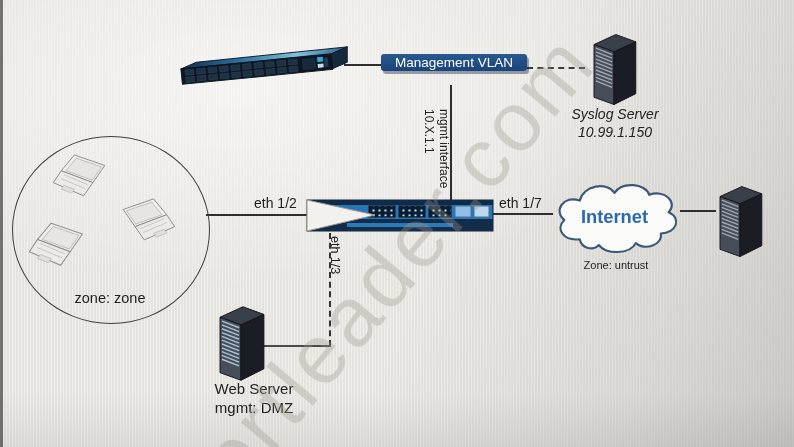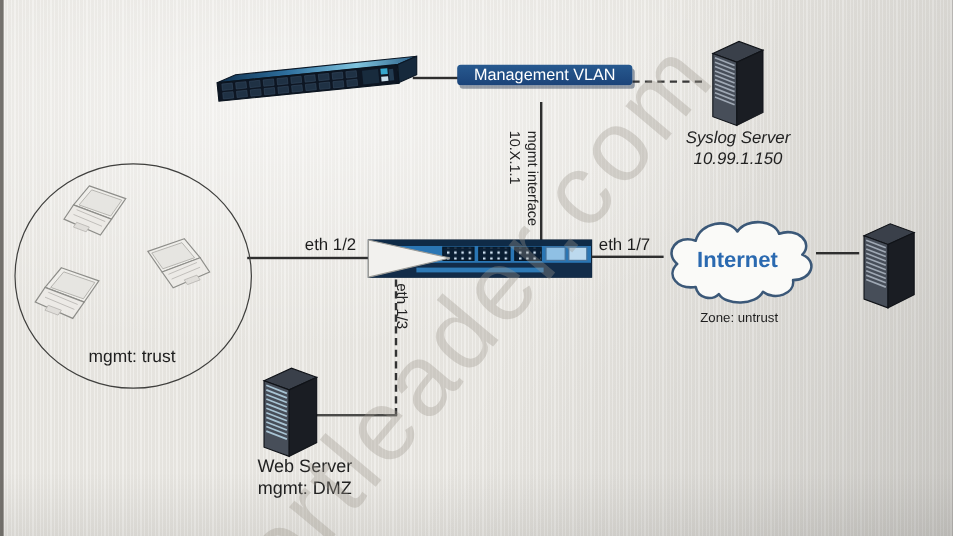--- a/index.html
+++ b/index.html
@@ -146,21 +146,21 @@
     <polygon points="18,48 34,54 30,60 14,54" fill="#e0deda" stroke="#b5b3af"></polygon>
   </svg>
   <svg class="abs" style="left:28px;top:220px;" width="68" height="58" viewBox="0 0 100 80">
     <polygon points="34,2 80,18 62,44 14,26" fill="#efeeea" stroke="#8e8e8a" stroke-width="1.5"></polygon>
     <polygon points="37,7 75,20 61,40 21,26" fill="#e6e5e1" stroke="#a9a7a3" stroke-width="1"></polygon>
     <polygon points="14,26 62,44 48,64 2,44" fill="#eceae6" stroke="#8e8e8a" stroke-width="1.5"></polygon>
     <line x1="18" y1="32" x2="54" y2="47" stroke="#b5b3af"></line>
       <line x1="14" y1="38" x2="50" y2="53" stroke="#b5b3af"></line>
     <polygon points="18,48 34,54 30,60 14,54" fill="#e0deda" stroke="#b5b3af"></polygon>
   </svg>
-  <div class="abs lbl center" style="left:40px;top:290px;width:140px;font-size:14.5px;">mgmt: trust</div>
+  <div class="abs lbl center" style="left:40px;top:290px;width:140px;font-size:14.5px;">zone: zone</div>
 
   <div class="abs line" style="left:206px;top:214px;width:102px;height:2px;"></div>
   <div class="abs lbl" style="left:254px;top:195px;">eth 1/2</div>
 
   <svg class="abs" style="left:305px;top:198px;" width="190" height="36" viewBox="0 0 190 36">
     <defs>
       <pattern id="portDots" width="6" height="5" patternUnits="userSpaceOnUse">
         <rect width="6" height="5" fill="#0a1e33"></rect>
         <rect x="1.5" y="1.5" width="2" height="2" fill="#cfe2f2"></rect>
       </pattern>

